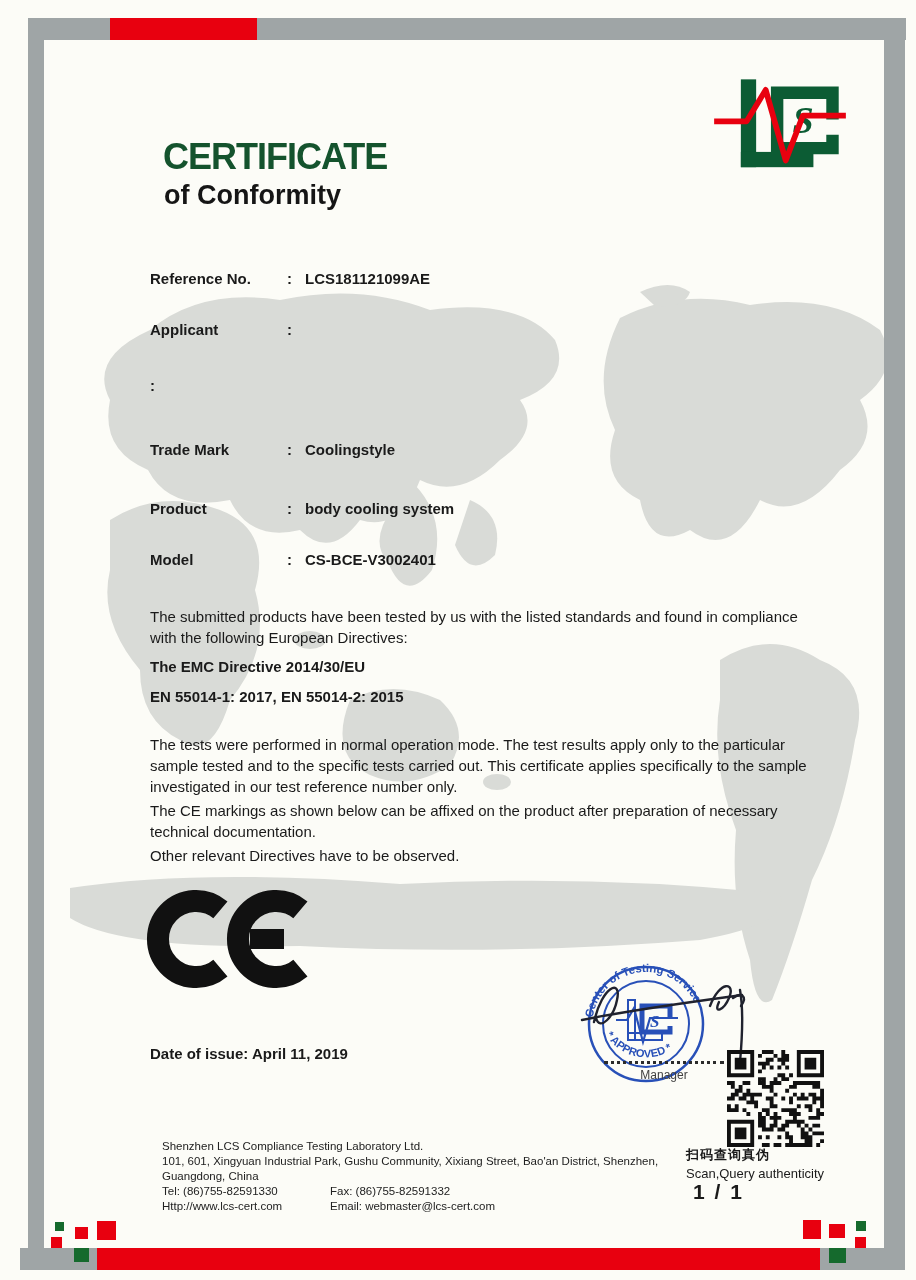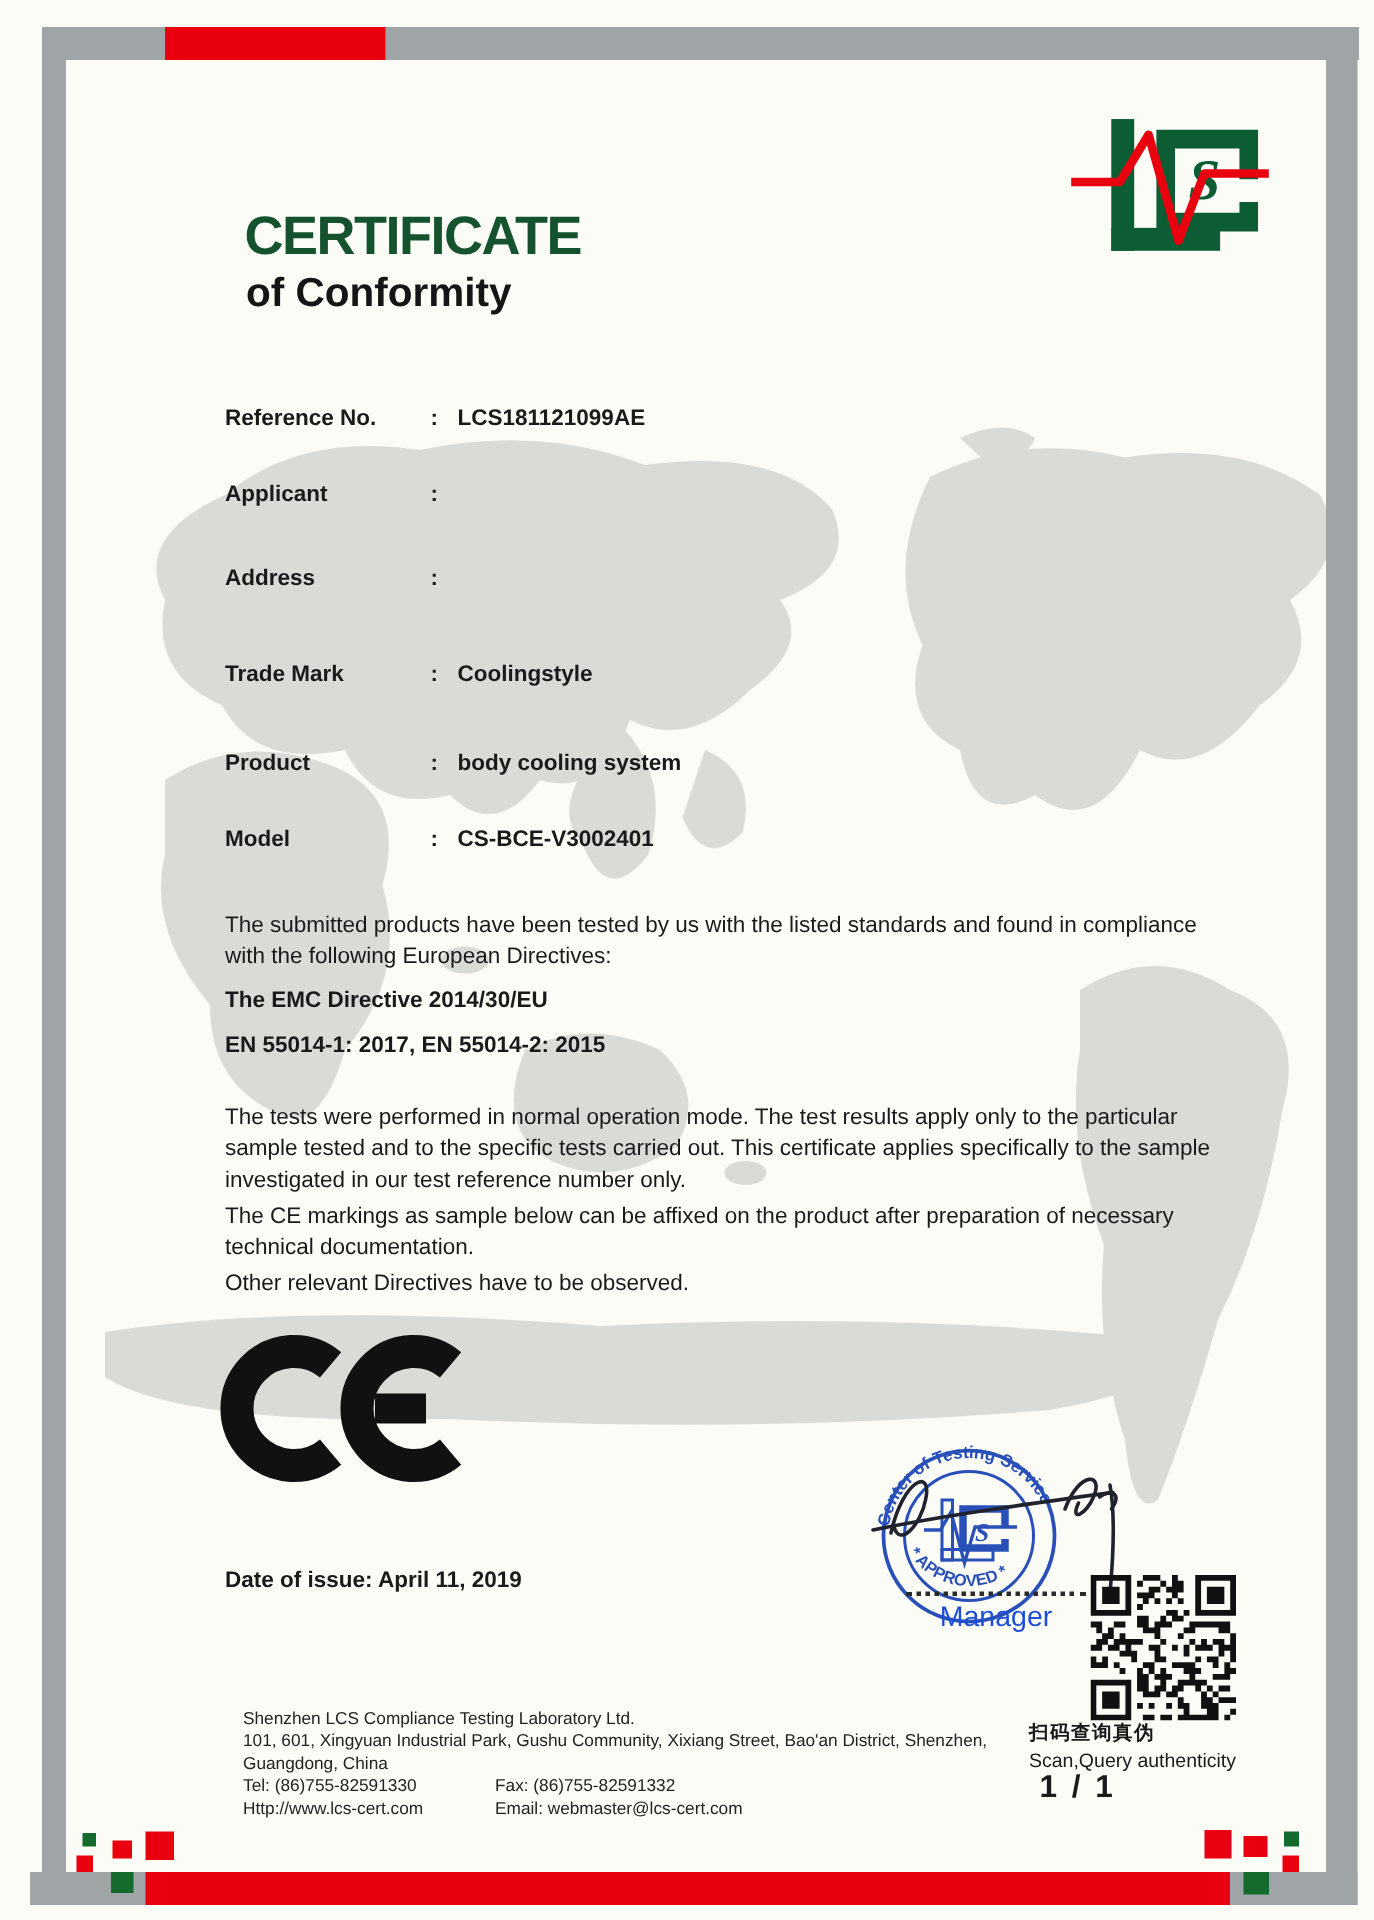--- a/index.html
+++ b/index.html
@@ -55,21 +55,21 @@
   
   .ce{position:absolute;left:144px;top:884px;}
   .sr{position:absolute;width:1px;height:1px;overflow:hidden;clip:rect(0 0 0 0);}
 
   
   .date-issue{position:absolute;left:150px;top:1045px;font-size:15px;font-weight:bold;}
 
   
   .stamp{position:absolute;left:570px;top:958px;}
   .dots{position:absolute;left:604px;top:1050px;width:120px;height:14px;border-bottom:3px dotted #2b2b2b;}
-  .manager{position:absolute;left:600px;top:1068px;width:128px;text-align:center;font-size:19px;color:#1d4ed8;}
+  .manager{position:absolute;left:600px;top:1068px;width:128px;text-align:center;font-size:12px;color:#404040;}
 
   
   .qr-wrap{position:absolute;left:727px;top:1050px;width:97px;height:97px;}
   .qr-captions{position:absolute;left:686px;top:1146px;width:155px;}
   .qr-cn{font-size:13px;font-weight:bold;letter-spacing:1px;}
   .qr-en{font-size:13px;margin-top:2px;}
   .page-num{position:absolute;left:693px;top:1180px;font-size:21px;font-weight:bold;letter-spacing:2px;}
 
   
   .footer{position:absolute;left:162px;top:1139px;font-size:11.5px;line-height:15px;color:#222;}
@@ -132,21 +132,20 @@
     <div class="field-row" style="top:269px;">
       <div class="field-label">Reference No.</div>
       <div class="field-sep">:</div>
       <div class="field-value">LCS181121099AE</div>
     </div>
     <div class="field-row" style="top:320px;">
       <div class="field-label">Applicant</div>
       <div class="field-sep">:</div>
     </div>
     <div class="field-row" style="top:376px;">
-      <div class="field-label">Address</div>
       <div class="field-sep">:</div>
     </div>
     <div class="field-row" style="top:440px;">
       <div class="field-label">Trade Mark</div>
       <div class="field-sep">:</div>
       <div class="field-value">Coolingstyle</div>
     </div>
     <div class="field-row" style="top:499px;">
       <div class="field-label">Product</div>
       <div class="field-sep">:</div>
@@ -155,21 +154,21 @@
     <div class="field-row" style="top:550px;">
       <div class="field-label">Model</div>
       <div class="field-sep">:</div>
       <div class="field-value">CS-BCE-V3002401</div>
     </div>
 
     <div class="para" style="top:606px;">The submitted products have been tested by us with the listed standards and found in compliance with the following European Directives:</div>
     <div class="para bold" style="top:656px;">The EMC Directive 2014/30/EU</div>
     <div class="para bold" style="top:686px;">EN 55014-1: 2017, EN 55014-2: 2015</div>
     <div class="para" style="top:734px;">The tests were performed in normal operation mode. The test results apply only to the particular sample tested and to the specific tests carried out. This certificate applies specifically to the sample investigated in our test reference number only.</div>
-    <div class="para" style="top:800px;">The CE markings as sample below can be affixed on the product after preparation of necessary technical documentation.</div>
+    <div class="para" style="top:800px;">The CE markings as shown below can be affixed on the product after preparation of necessary technical documentation.</div>
     <div class="para" style="top:845px;">Other relevant Directives have to be observed.</div>
 
     <div class="ce">
       <span class="sr">CE</span>
       <svg width="170" height="110" viewBox="0 0 170 110">
         <path d="M76.4,25.9 A38,38 0 1 0 76.4,84.1" fill="none" stroke="#111" stroke-width="22"></path>
         <path d="M156.4,25.9 A38,38 0 1 0 156.4,84.1" fill="none" stroke="#111" stroke-width="22"></path>
         <path d="M106,55 H140" fill="none" stroke="#111" stroke-width="20"></path>
       </svg>
     </div>

